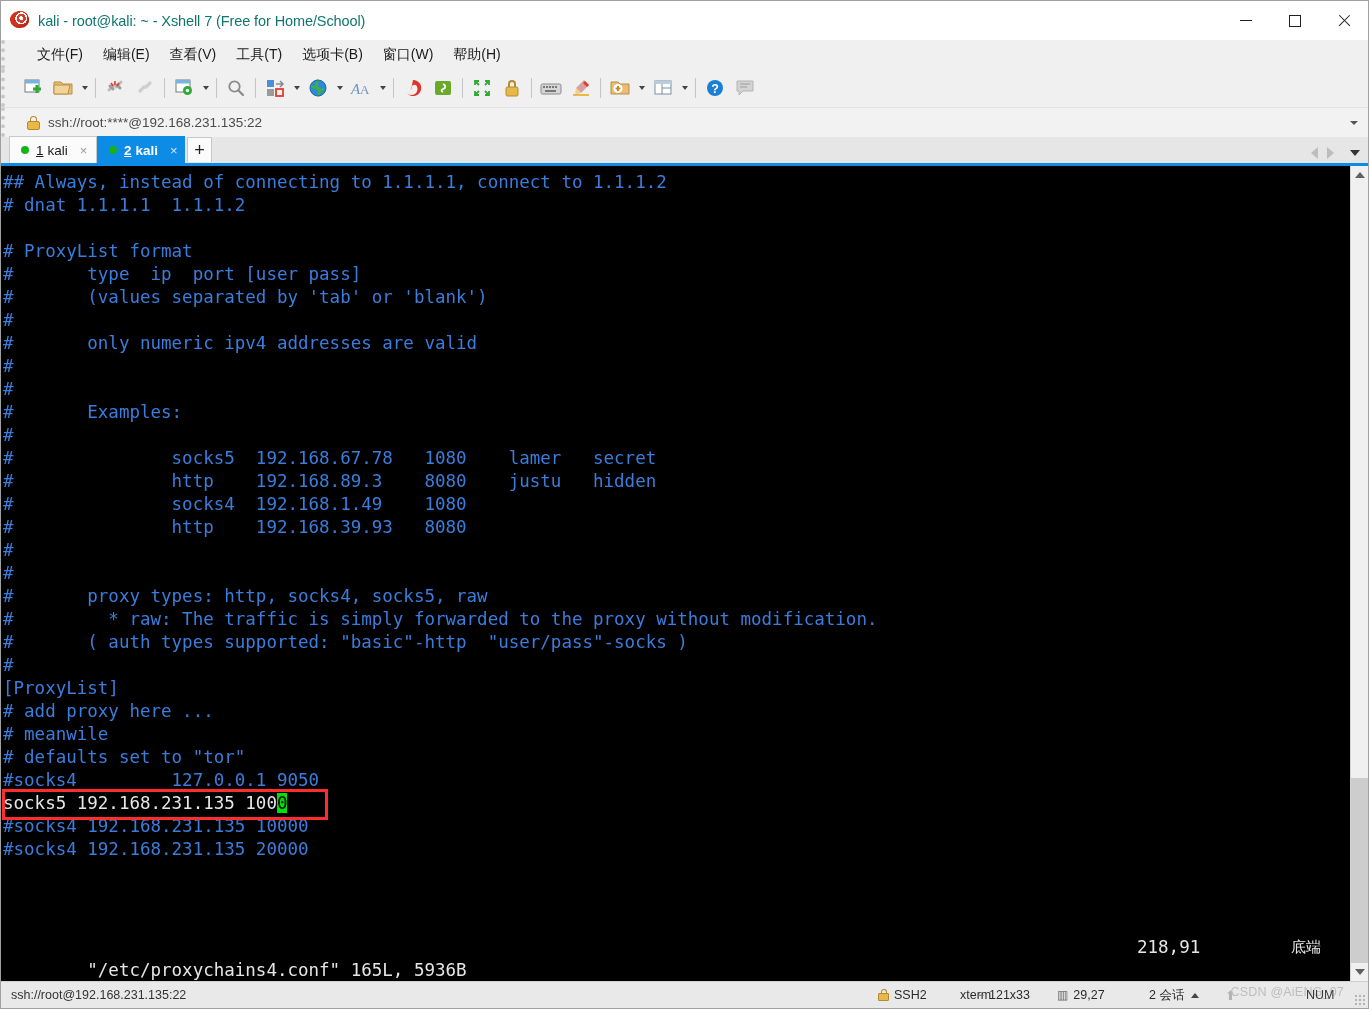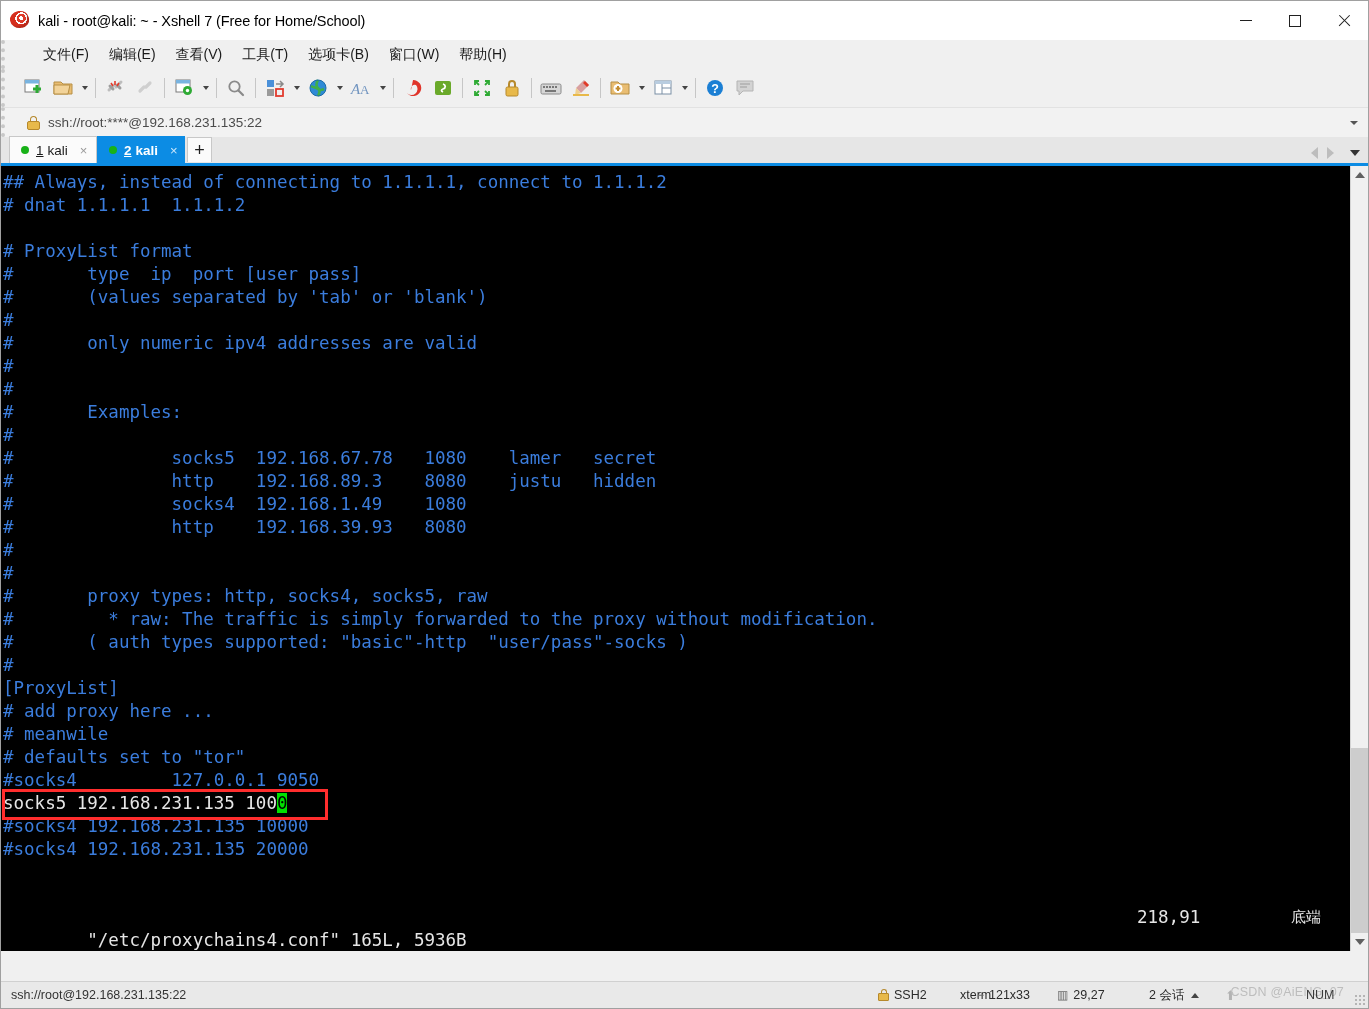--- a/index.html
+++ b/index.html
@@ -27,21 +27,21 @@
   }
   .app-icon { width: 20px; height: 20px; margin-right: 8px; position: relative; flex:0 0 20px;}
   .app-icon .spiral {
     width: 19px; height: 17px;
     background: radial-gradient(circle at 60% 45%, #ffffff 0 2px, #e03a28 2px 4.5px, #ffffff 4.5px 6px, #d6301f 6px 9px);
     border-radius: 50% 50% 45% 55%;
     box-shadow: inset -2px -2px 2px rgba(0,0,0,.15);
     transform: rotate(-10deg);
   }
   .title-text {
-    font-size: 14.5px; color: #000000; white-space: nowrap;
+    font-size: 14.5px; color: #0f766e; white-space: nowrap;
     letter-spacing: -0.1px;
   }
   .win-controls { position: absolute; right: 0; top: 0; height: 39px; display: flex; }
   .win-btn {
     width: 49px; height: 39px; display: flex; align-items: center; justify-content: center;
     color: #202020;
   }
   .min-glyph { width: 12px; height: 1px; background: #202020; }
   .max-glyph { width: 12px; height: 12px; border: 1.3px solid #202020; }
   .close-glyph { position: relative; width: 14px; height: 14px; }
@@ -49,21 +49,21 @@
     content: ""; position: absolute; left: 0; top: 6px; width: 15px; height: 1.3px; background: #202020;
   }
   .close-glyph:before { transform: rotate(45deg); }
   .close-glyph:after  { transform: rotate(-45deg); }
 
   
   .menubar {
     height: 29px; flex: 0 0 29px;
     background: #f0f0f0;
     display: flex; align-items: center;
-    padding-left: 28px;
+    padding-left: 22px;
     border-left: 4px dotted #c8c8c8;
   }
   .menu-item {
     font-size: 14px; color: #1b1b1b;
     padding: 4px 10px; white-space: nowrap;
   }
 
   
   .toolbar {
     height: 38px; flex: 0 0 38px;
@@ -186,21 +186,20 @@
   .sc-thumb { position:absolute; left:0; bottom:0; width:17px; height:185px; background:#cdcdcd;}
 
   
   .statusbar {
     height: 27px; flex: 0 0 27px;
     background: #e9e9e9;
     display: flex; align-items: center;
     font-size: 12.5px; color: #2b2b2b;
     border-top: 1px solid #d0d0d0;
     position: relative;
-    margin-top: 30px;
   }
   .sb-url { padding-left: 10px; color:#333; }
   .sb-sec { position: absolute; display:flex; align-items:center; }
   .sb-lock { width:11px;height:12px;position:relative;margin-right:5px;}
   .sb-lock .b2{position:absolute;bottom:0;left:0;width:11px;height:8px;background:#e8b94a;border:1px solid #b6892c;border-radius:1px;}
   .sb-lock .s2{position:absolute;top:0;left:2.5px;width:6px;height:6px;border:1.4px solid #b6892c;border-bottom:none;border-radius:3px 3px 0 0;}
   .sb-ico { display:inline-block; margin-right:5px; color:#6b6b6b; font-size:12px;}
   .sb-caret { width:0;height:0;border-left:4px solid transparent;border-right:4px solid transparent;border-bottom:5px solid #444; margin-left:7px;}
   .sb-up { color:#b3b3b3; font-size:13px; }
   .grip { position:absolute; right:3px; bottom:3px; width:11px; height:11px;

